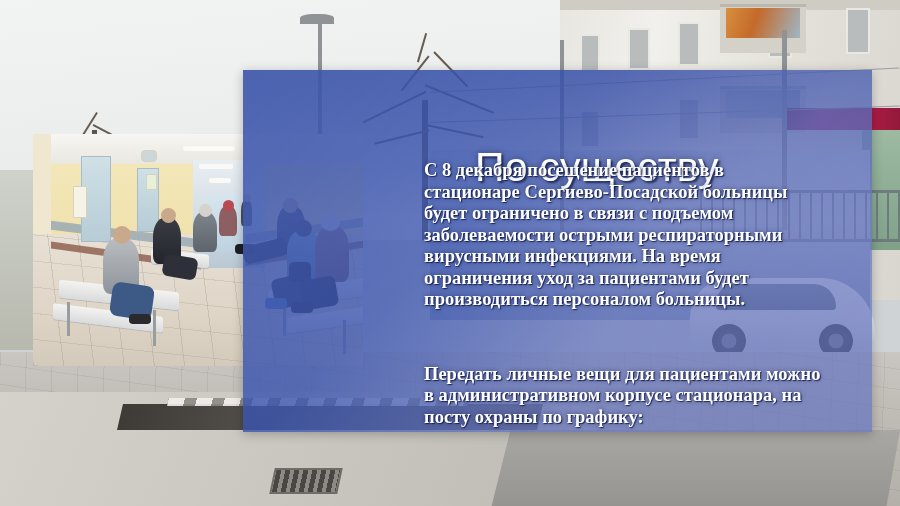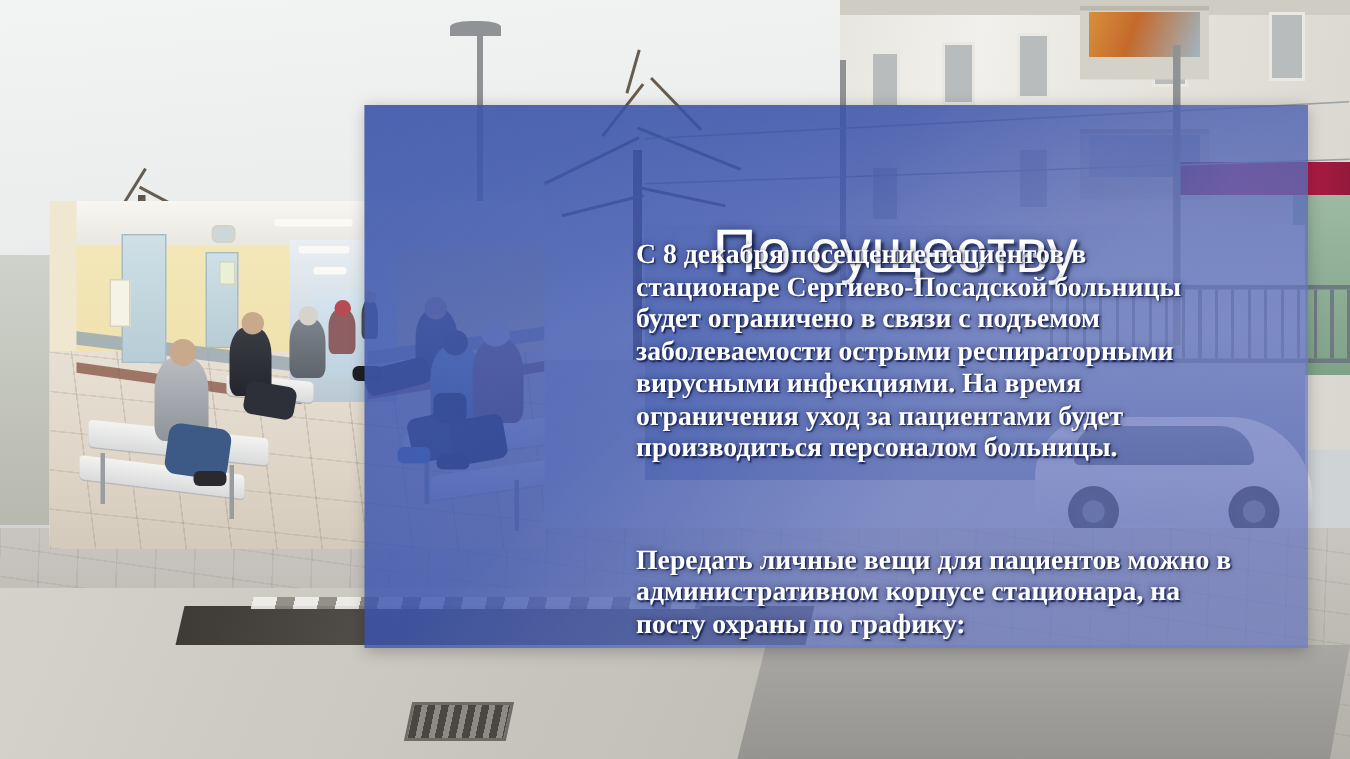--- a/index.html
+++ b/index.html
@@ -348,17 +348,17 @@
 
   <div class="panel">
     <div class="panel-top-dark"></div>
     <div class="panel-sheen"></div>
 
     <div class="title">По существу</div>
 
     <div class="body">
       <p>С 8 декабря посещение пациентов в стационаре Сергиево-Посадской больницы будет ограничено в связи с подъемом заболеваемости острыми респираторными вирусными инфекциями. На время ограничения уход за пациентами будет производиться персоналом больницы.</p>
       <div class="gap"></div>
-      <p>Передать личные вещи для пациентов можно в административном корпусе стационара, на посту охраны по графику:</p>
+      <p>Передать личные вещи для пациентами можно в административном корпусе стационара, на посту охраны по графику:</p>
     </div>
   </div>
 
 </div>
 
 </body></html>

